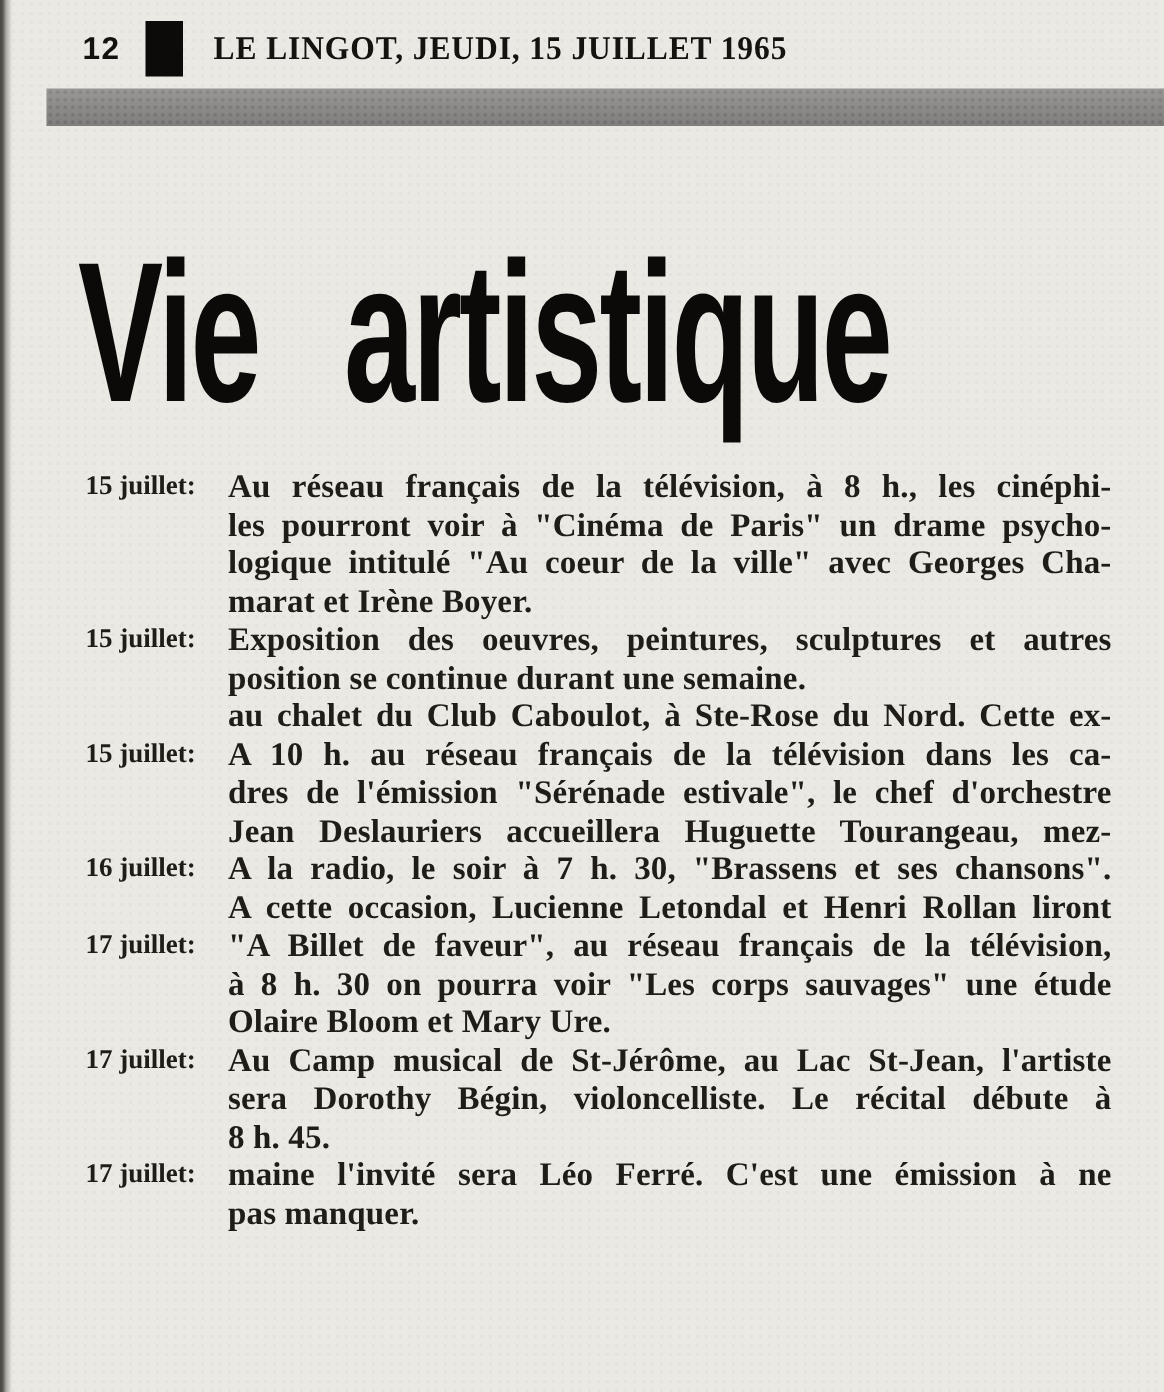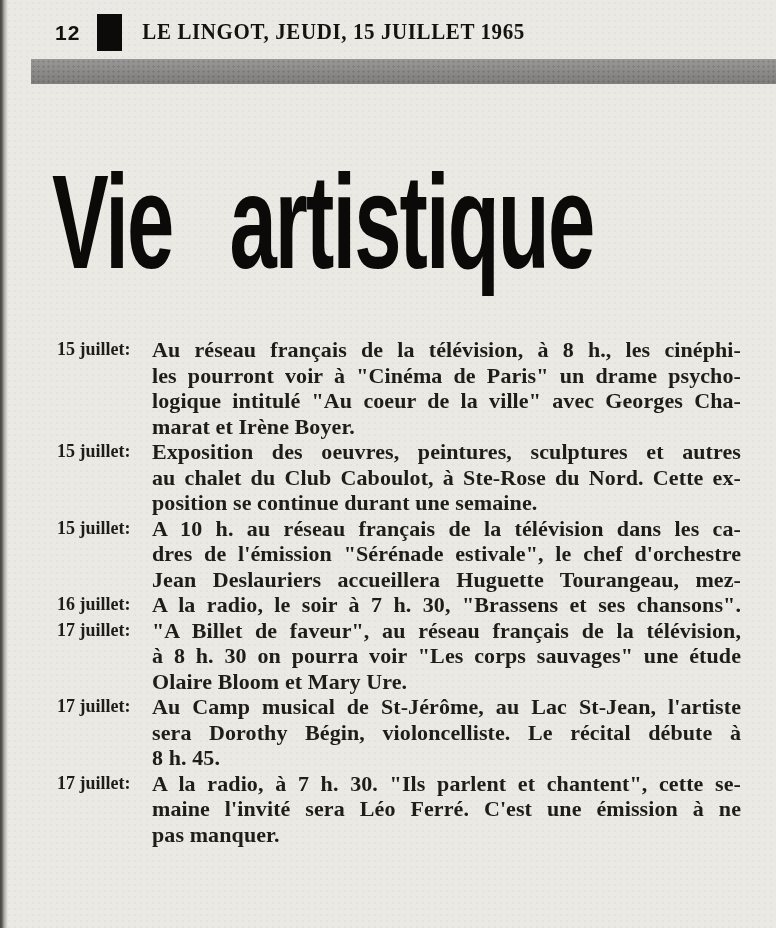--- a/index.html
+++ b/index.html
@@ -37,21 +37,21 @@
     background-size:100% 100%, 5px 5px;
   }
   .headline{
     position:absolute;top:156px;left:52px;margin:0;
     font-family:"Liberation Sans", sans-serif;font-weight:bold;
     font-size:133px;line-height:1.0;color:#0b0a09;
     letter-spacing:-3px;word-spacing:55px;white-space:nowrap;
     transform:scaleX(0.64);transform-origin:left top;
   }
   .events{
-    position:absolute;top:311px;left:57px;width:684px;color:#201d19;margin-top:26px;
+    position:absolute;top:311px;left:57px;width:684px;color:#201d19;
   }
   .entry{display:flex;align-items:flex-start;}
   .date{
     flex:none;width:95px;font-weight:bold;font-size:18px;line-height:25.5px;
     white-space:nowrap;
   }
   .text{flex:none;width:589px;}
   .ln{
     font-weight:bold;font-size:22px;line-height:25.5px;
     text-align:justify;text-align-last:justify;letter-spacing:0.1px;
@@ -82,38 +82,39 @@
       <div class="ln">les pourront voir à "Cinéma de Paris" un drame psycho-</div>
       <div class="ln">logique intitulé "Au coeur de la ville" avec Georges Cha-</div>
       <div class="ln last">marat et Irène Boyer.</div>
     </div>
   </div>
 
   <div class="entry">
     <div class="date">15 juillet:</div>
     <div class="text">
       <div class="ln">Exposition des oeuvres, peintures, sculptures et autres</div>
+      <div class="ln last">position se continue durant une semaine.</div>
       <div class="ln">au chalet du Club Caboulot, à Ste-Rose du Nord. Cette ex-</div>
-      <div class="ln last">position se continue durant une semaine.</div>
     </div>
   </div>
 
   <div class="entry">
     <div class="date">15 juillet:</div>
     <div class="text">
       <div class="ln">A 10 h. au réseau français de la télévision dans les ca-</div>
       <div class="ln">dres de l'émission "Sérénade estivale", le chef d'orchestre</div>
       <div class="ln">Jean Deslauriers accueillera Huguette Tourangeau, mez-</div>
     </div>
   </div>
 
   <div class="entry">
     <div class="date">16 juillet:</div>
     <div class="text">
       <div class="ln">A la radio, le soir à 7 h. 30, "Brassens et ses chansons".</div>
+      <div class="ln">A cette occasion, Lucienne Letondal et Henri Rollan liront</div>
     </div>
   </div>
 
   <div class="entry">
     <div class="date">17 juillet:</div>
     <div class="text">
       <div class="ln">"A Billet de faveur", au réseau français de la télévision,</div>
       <div class="ln">à 8 h. 30 on pourra voir "Les corps sauvages" une étude</div>
       <div class="ln last">Olaire Bloom et Mary Ure.</div>
     </div>
@@ -124,19 +125,18 @@
     <div class="text">
       <div class="ln">Au Camp musical de St-Jérôme, au Lac St-Jean, l'artiste</div>
       <div class="ln">sera Dorothy Bégin, violoncelliste. Le récital débute à</div>
       <div class="ln last">8 h. 45.</div>
     </div>
   </div>
 
   <div class="entry">
     <div class="date">17 juillet:</div>
     <div class="text">
-      <div class="ln">A la radio, à 7 h. 30. "Ils parlent et chantent", cette se-</div>
       <div class="ln">maine l'invité sera Léo Ferré. C'est une émission à ne</div>
       <div class="ln last">pas manquer.</div>
     </div>
   </div>
 
 </div>
 
 </body></html>

